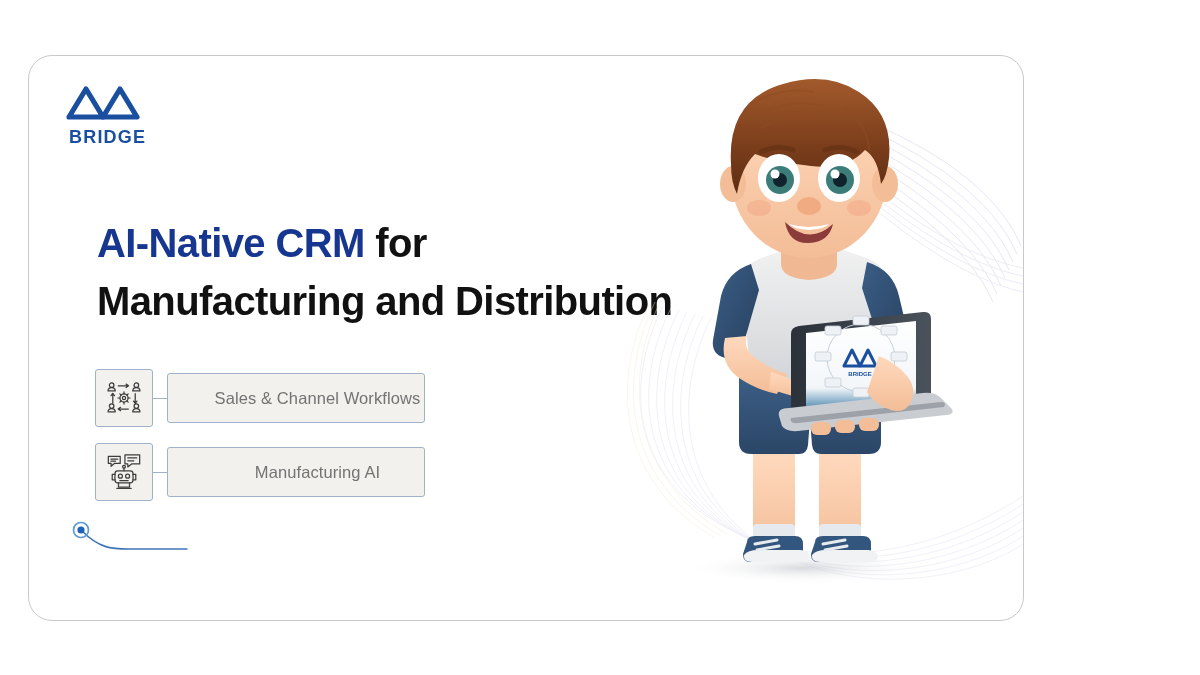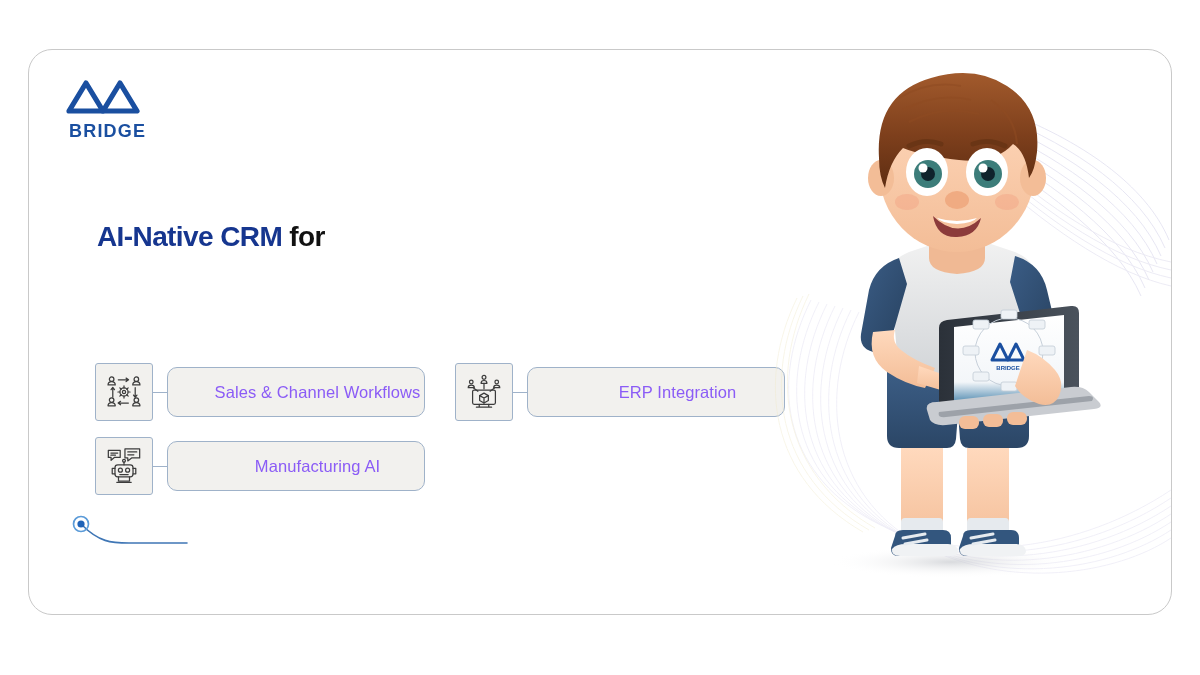--- a/index.html
+++ b/index.html
@@ -18,22 +18,22 @@
   #stage {
     position: absolute;
     inset: 0;
     background: #ffffff;
   }
 
   
   .hero-card {
     position: absolute;
     left: 28px;
-    top: 49px;
-    width: 1144px;
+    top: 55px;
+    width: 996px;
     height: 566px;
     background: #ffffff;
     border: 1px solid #c9c9c9;
     border-radius: 24px;
     box-sizing: border-box;
     overflow: hidden;
   }
 
   
   .logo-wrap {
@@ -58,21 +58,21 @@
   
   .headline {
     position: absolute;
     left: 68px;
     top: 158px;
     width: 800px;
   }
   .headline-line {
     font-family: "Liberation Sans", sans-serif;
     font-weight: bold;
-    font-size: 28px;
+    font-size: 40px;
     line-height: 58px;
     letter-spacing: -0.6px;
     color: #111111;
     white-space: nowrap;
   }
   .accent { color: #16368f; }
 
   
   .features {
     position: absolute;
@@ -106,28 +106,28 @@
     width: 14px;
     height: 1px;
     background: #9fb2c9;
     flex: 0 0 14px;
   }
   .feature-label {
     flex: 1;
     height: 50px;
     border: 1px solid #9fb2c9;
     background: #f2f1ee;
-    border-radius: 10px;
+    border-radius: 3px;
     display: flex;
     align-items: center;
     justify-content: center;
     box-sizing: border-box;
     font-family: "Liberation Sans", sans-serif;
     font-size: 16.5px;
-    color: #8b5cf6;
+    color: #737373;
     letter-spacing: 0.1px;
     white-space: nowrap;
     padding-left: 43px;
   }
 
   
   .deco-node {
     position: absolute;
     left: 40px;
     top: 462px;
@@ -160,20 +160,21 @@
             <path d="M4 35 L21 7 L38 35 Z"></path>
             <path d="M38 35 L55 7 L72 35 Z"></path>
           </g>
         </svg>
       </span>
       <span class="logo-word">BRIDGE</span>
     </div>
 
     <div class="headline">
       <div class="headline-line"><span class="accent">AI-Native CRM</span><span> for</span></div>
+      <div class="headline-line">Manufacturing and Distribution</div>
     </div>
 
     <div class="features">
 
       <div class="feature-row">
 
         <div class="feature">
           <div class="feature-icon-box">
             <svg width="38" height="38" viewBox="0 0 40 40" aria-hidden="true">
               <g fill="none" stroke="#3c3c3c" stroke-width="1.3" stroke-linecap="round" stroke-linejoin="round">
@@ -192,41 +193,20 @@
                 <path d="M24.6 31.6H14m2.4-1.8-2.6 1.8 2.6 1.8"></path>
                 <path d="M8.2 25.4V15.9M6.4 17.6l1.8-2.4 1.8 2.4"></path>
                 <path d="M31.8 15.4v9.5m1.8-1.7-1.8 2.4-1.8-2.4"></path>
               </g>
             </svg>
           </div>
           <div class="connector"></div>
           <div class="feature-label">Sales &amp; Channel Workflows</div>
         </div>
 
-        <div class="feature">
-          <div class="feature-icon-box">
-            <svg width="38" height="38" viewBox="0 0 40 40" aria-hidden="true">
-              <g fill="none" stroke="#3c3c3c" stroke-width="1.3" stroke-linecap="round" stroke-linejoin="round">
-                <rect x="8" y="18" width="24" height="15" rx="1.6"></rect>
-                <path d="M15 33v3h10v-3M12 36h16"></path>
-                <path d="M20 21.2l4.6 2.6v5.2L20 31.6l-4.6-2.6v-5.2z"></path>
-                <path d="M15.4 23.8 20 26.4l4.6-2.6M20 26.4v5.2"></path>
-                <circle cx="20" cy="4.6" r="2"></circle>
-                <circle cx="6.6" cy="9.5" r="1.9"></circle>
-                <circle cx="33.4" cy="9.5" r="1.9"></circle>
-                <path d="M3.4 15.5c0-1.8 1.4-2.8 3.2-2.8s3.2 1 3.2 2.8z"></path>
-                <path d="M30.2 15.5c0-1.8 1.4-2.8 3.2-2.8s3.2 1 3.2 2.8z"></path>
-                <path d="M16.9 10.8c0-1.8 1.4-2.9 3.1-2.9s3.1 1.1 3.1 2.9z"></path>
-                <path d="M20 11.2v5.4M9 15.8l4.6 3.4M31 15.8l-4.6 3.4"></path>
-              </g>
-            </svg>
-          </div>
-          <div class="connector"></div>
-          <div class="feature-label">ERP Integration</div>
-        </div>
 
       </div>
 
       <div class="feature-row">
 
 
         <div class="feature">
           <div class="feature-icon-box">
             <svg width="38" height="38" viewBox="0 0 40 40" aria-hidden="true">
               <g fill="none" stroke="#3c3c3c" stroke-width="1.3" stroke-linecap="round" stroke-linejoin="round">

